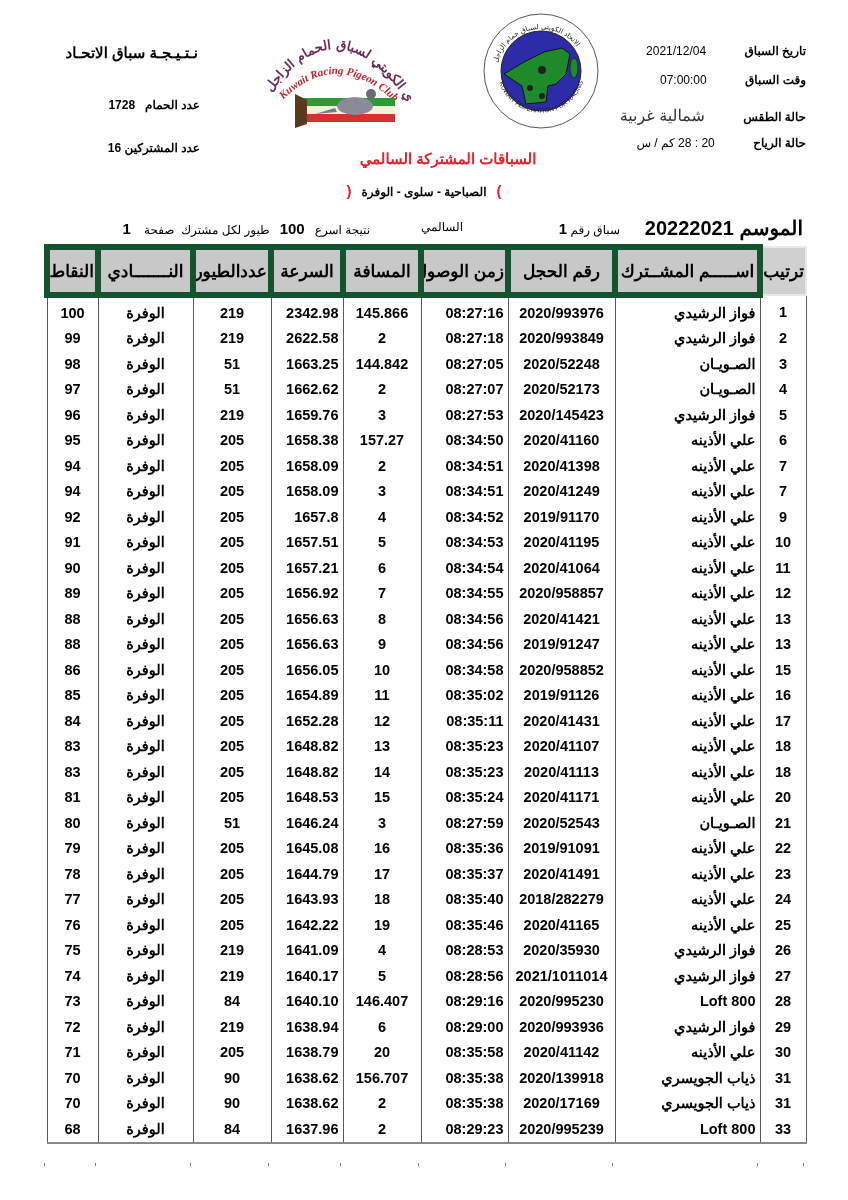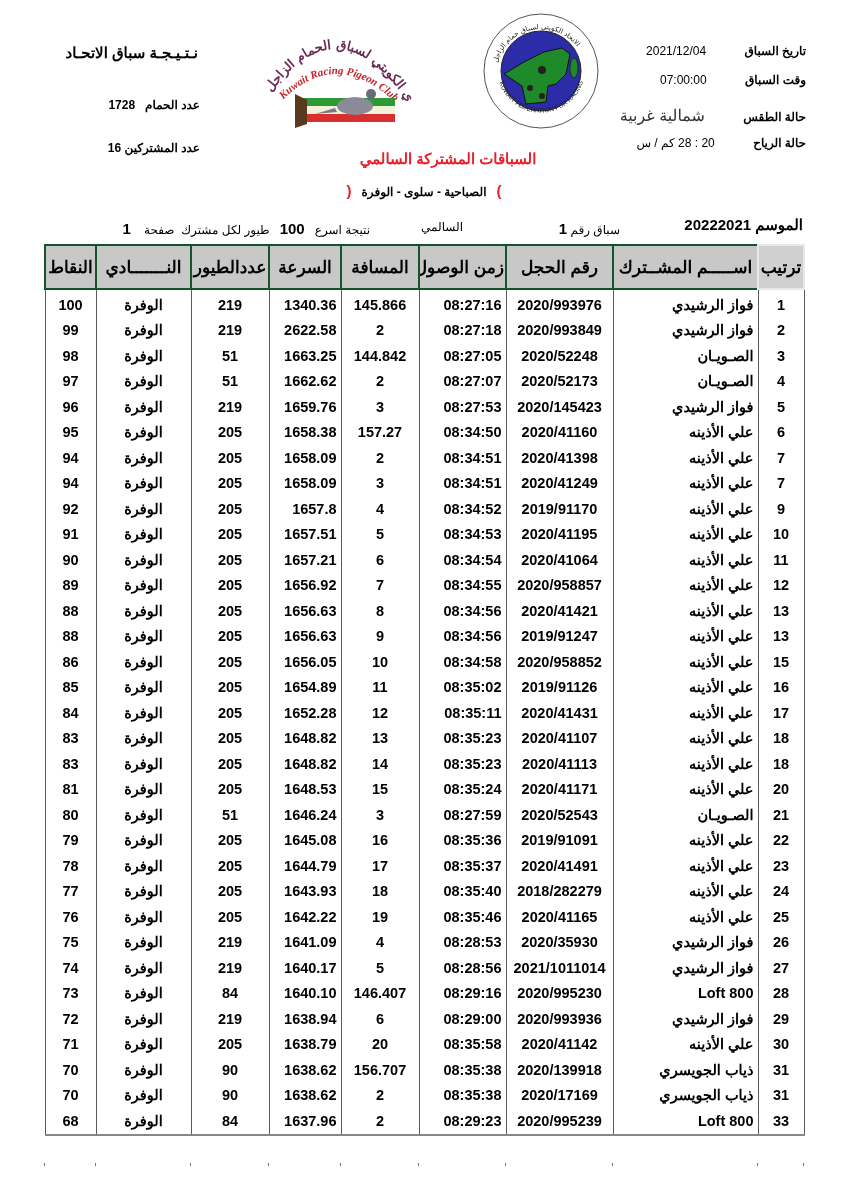--- a/index.html
+++ b/index.html
@@ -9,21 +9,21 @@
   .rtl { direction:rtl; unicode-bidi:plaintext; }
   .hdr-title { right:650px; top:44px; font-size:15px; font-weight:bold; letter-spacing:1px; }
   .hdr-left-line { font-size:12px; font-weight:bold; }
   .right-info { font-size:12px; }
   .right-info b { font-weight:bold;margin-left:35px; }
   .red-title { left:0; width:848px; top:150px; text-align:center; color:#e8202a; font-size:15px; font-weight:bold;margin-left:24px; }
   .sub-title { left:0; width:848px; top:182px; text-align:center; font-size:12px; font-weight:bold; }
   .sub-title .paren { color:#e8202a; font-size:15px; }
   .meta-line { top:218px; height:22px; font-size:12px; }
   table.results { position:absolute; left:44px; top:244px; width:759px; border-collapse:collapse; direction:rtl; table-layout:fixed; }
-  table.results th { background:#c8c8c8; height:42px; font-size:17px; font-weight:bold; border:2px solid #14532d; padding:0 1px; white-space:nowrap; overflow:hidden; }
+  table.results th { background:#c8c8c8; height:42px; font-size:17px; font-weight:bold; border:6px solid #14532d; padding:0 1px; white-space:nowrap; overflow:hidden; }
   table.results th.rank-h { background:#d0d0d0; border:2px solid #e8e8e8; }
   table.results td { height:25.5px; padding:0 4px; border-left:1px solid #5a5a5a; border-right:1px solid #5a5a5a; font-size:14.5px; font-weight:bold; font-family:"Liberation Sans Narrow","Liberation Sans", sans-serif; white-space:nowrap; }
   table.results tbody tr:last-child td { border-bottom:2px solid #888; }
   table.results tbody tr:first-child td { padding-top:2px; }
   td.c-rank { text-align:center; font-size:15px; }
   td.c-name { text-align:right; font-size:13px; }
   td.c-ring { text-align:center; }
   td.c-time { text-align:right;margin-left:10px; }
   td.c-dist { text-align:center; }
   td.c-speed { text-align:right; }
@@ -101,21 +101,21 @@
   <span>20 : 28 كم / س</span>
 </div>
 
 <div class="abs rtl red-title">السباقات المشتركة السالمي</div>
 <div class="abs sub-title">
   <span class="paren">)</span>
   &nbsp;&nbsp;<span class="rtl">الصباحية - سلوى -  الوفرة</span>&nbsp;&nbsp;
   <span class="paren">(</span>
 </div>
 
-<div class="abs rtl meta-line" style="right:45px; font-size:15px; font-weight:bold; top:216px;">
+<div class="abs rtl meta-line" style="right:45px; font-size:20px; font-weight:bold; top:216px;">
   <span>الموسم</span>
   <span>20222021</span>
 </div>
 <div class="abs rtl meta-line" style="right:228px; top:220px;">
   <span>سباق رقم</span>
   <b style="font-size:15px;">1</b>
 </div>
 <div class="abs rtl meta-line" style="right:385px; top:220px;">السالمي</div>
 <div class="abs rtl meta-line" style="right:478px; top:220px;">
   <span>نتيجة اسرع</span>&nbsp;&nbsp;
@@ -150,21 +150,21 @@
       <th>النقاط</th>
     </tr>
   </thead>
   <tbody id="rows">
       <tr>
         <td class="c-rank">1</td>
         <td class="c-name" dir="rtl">فواز الرشيدي</td>
         <td class="c-ring">2020/993976</td>
         <td class="c-time">08:27:16</td>
         <td class="c-dist">145.866</td>
-        <td class="c-speed">1340.36</td>
+        <td class="c-speed">2342.98</td>
         <td class="c-birds">219</td>
         <td class="c-club" dir="rtl">الوفرة</td>
         <td class="c-points">100</td>
       </tr>
       <tr>
         <td class="c-rank">2</td>
         <td class="c-name" dir="rtl">فواز الرشيدي</td>
         <td class="c-ring">2020/993849</td>
         <td class="c-time">08:27:18</td>
         <td class="c-dist">2</td>

